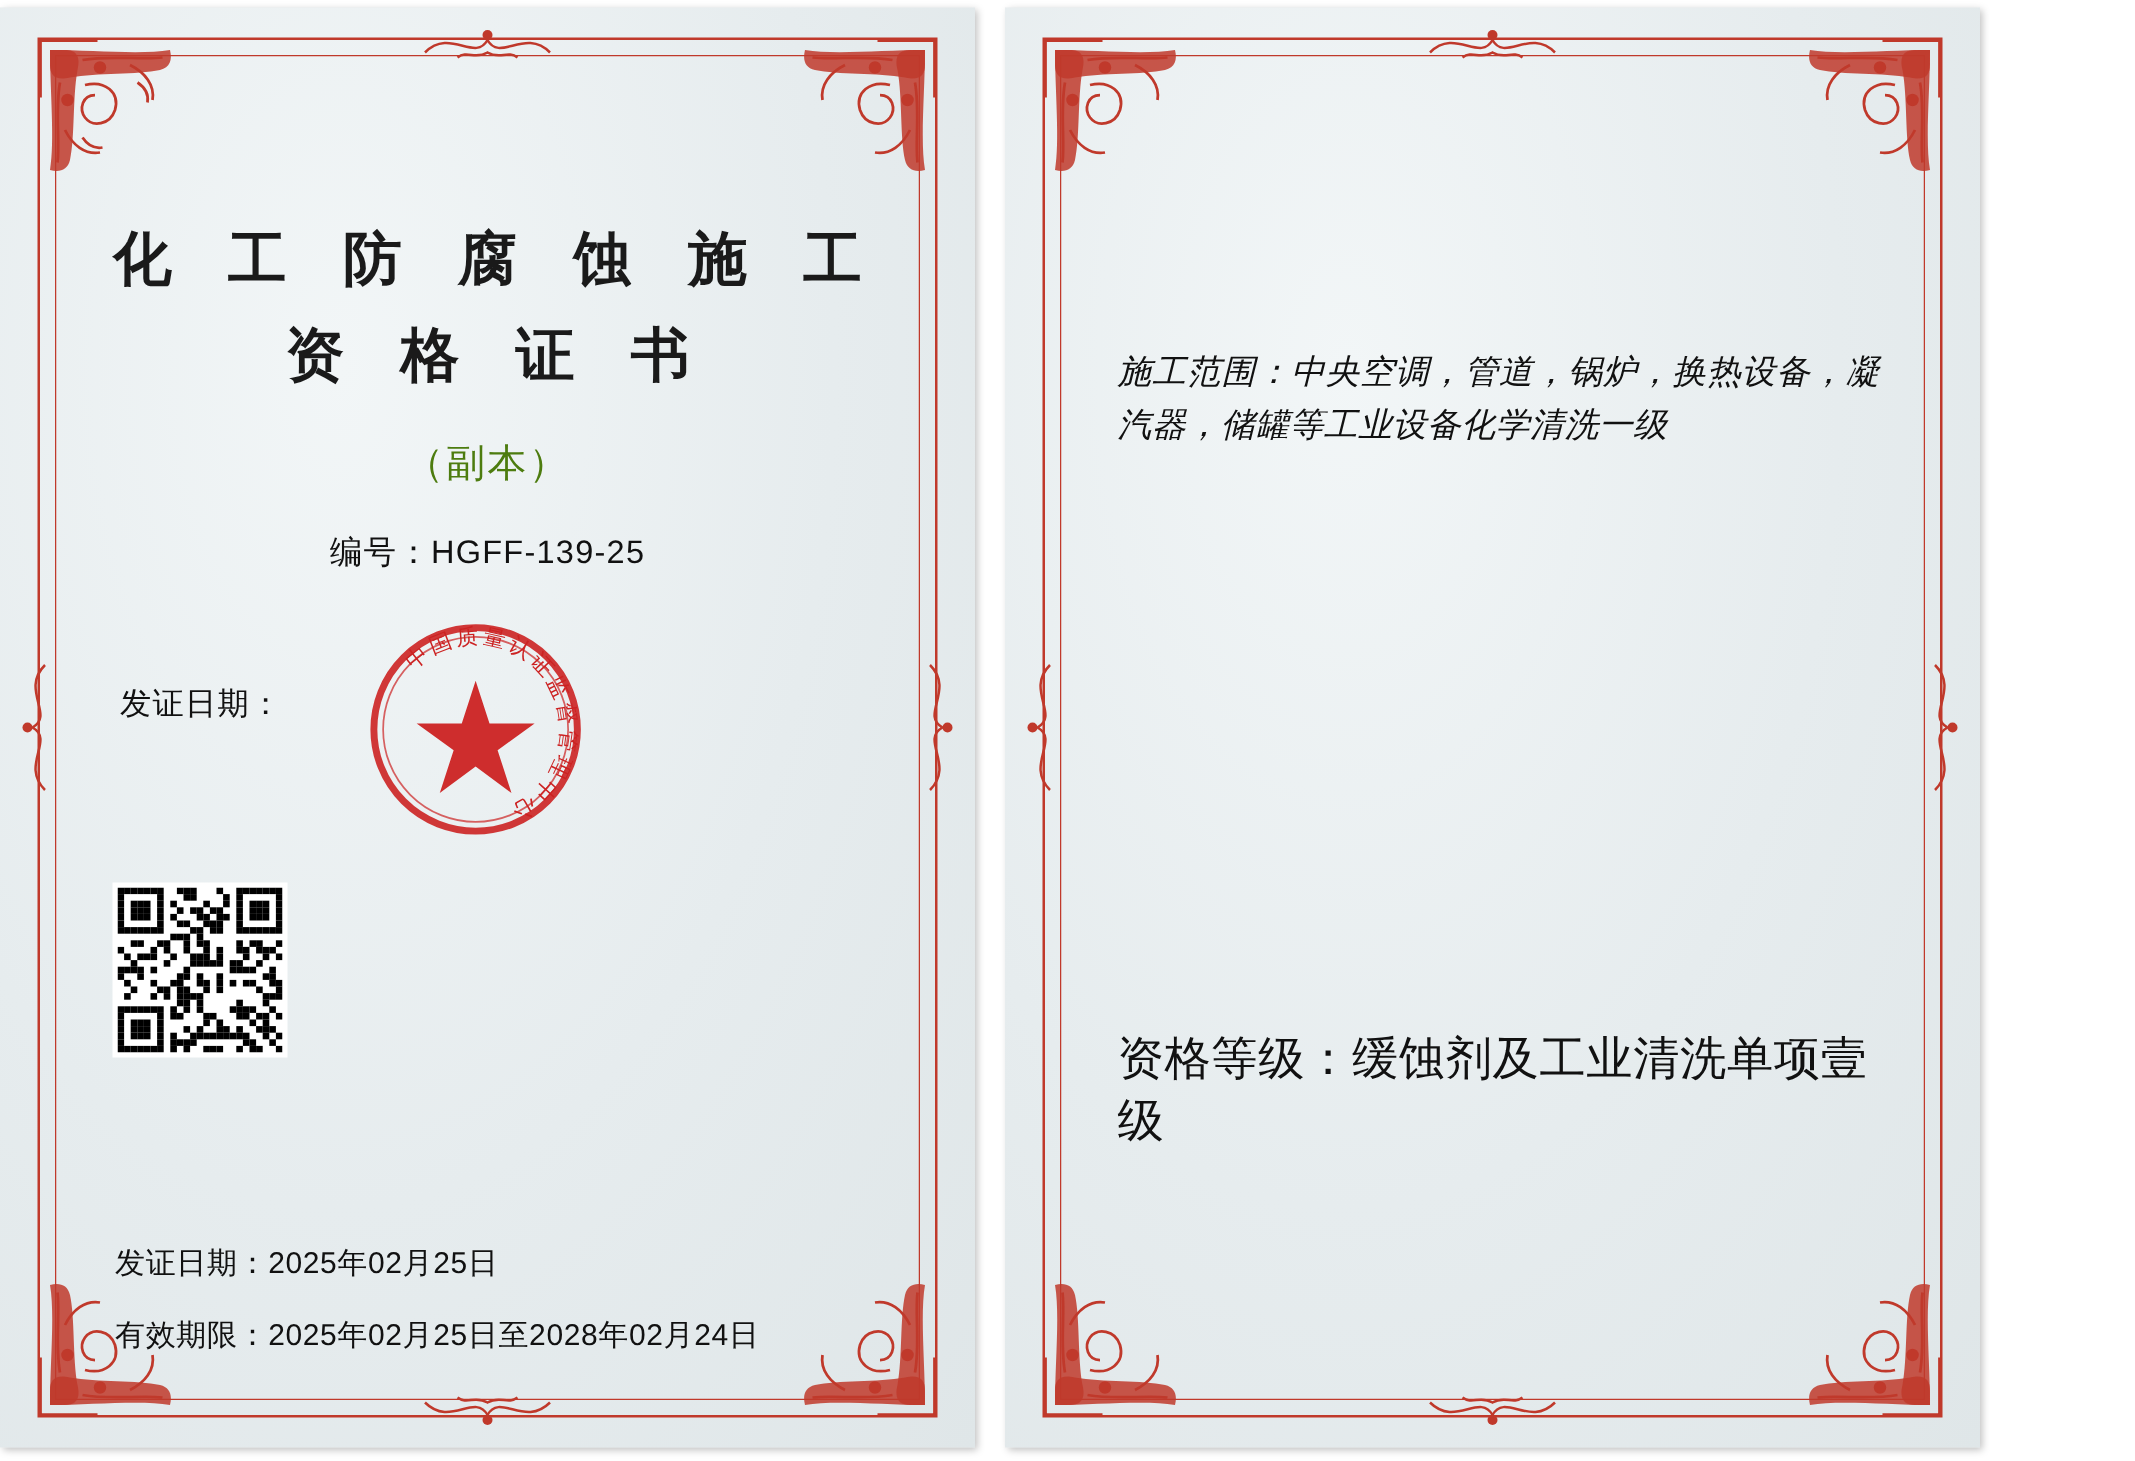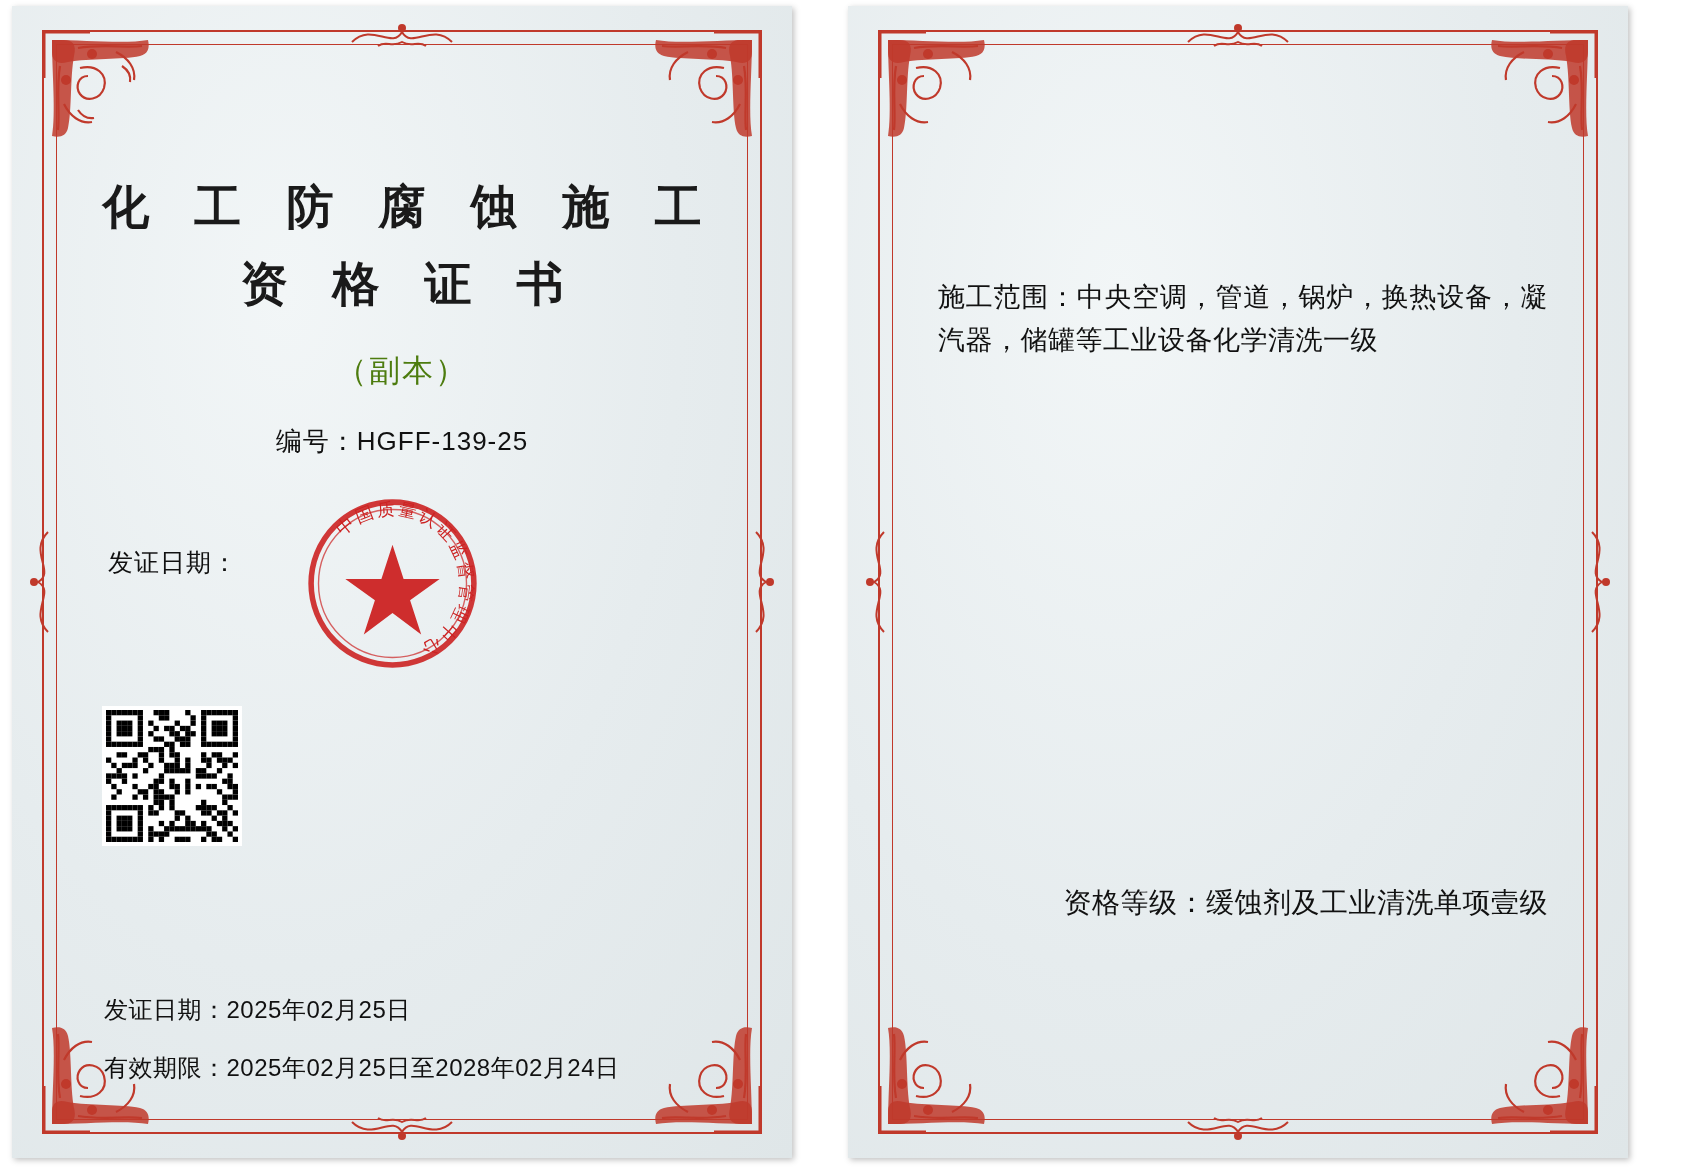--- a/index.html
+++ b/index.html
@@ -4,22 +4,22 @@
 <style>
   html,body{margin:0;padding:0;}
   body{
     width:1708px;height:1169px;
     background:#ffffff;
     font-family:"Liberation Serif","DejaVu Serif",serif;
     overflow:hidden;
   }
   .spread{
     display:flex;
-    gap:56px;
-    padding:6px 0 0 12px;
+    gap:24px;
+    padding:6px 0 0 0;
     box-sizing:border-box;
   }
   .page{
     position:relative;
     width:780px;height:1152px;
     background:#e9eef0;
     box-shadow:2px 2px 6px rgba(0,0,0,.25);
     box-sizing:border-box;
     overflow:hidden;
   }
@@ -142,28 +142,29 @@
     text-indent:2em;
     letter-spacing:1px;
   }
   .r-scope{
     margin-top:120px;
     font-size:27px;
     line-height:1.6;
     text-align:justify;
     letter-spacing:.5px;
     padding:0 14px;
+    font-style:italic;
   }
   .r-scope .scope-label{white-space:nowrap;}
   .r-grade{
     position:absolute;
     left:14px;right:14px;
     bottom:176px;
-    text-align:right;
-    font-size:28px;
+    text-align:left;
+    font-size:37px;
     letter-spacing:.5px;
   }
 </style>
 </head>
 <body>
 
 <div class="spread">
 
   <div class="page">
     <div class="paper"></div>

